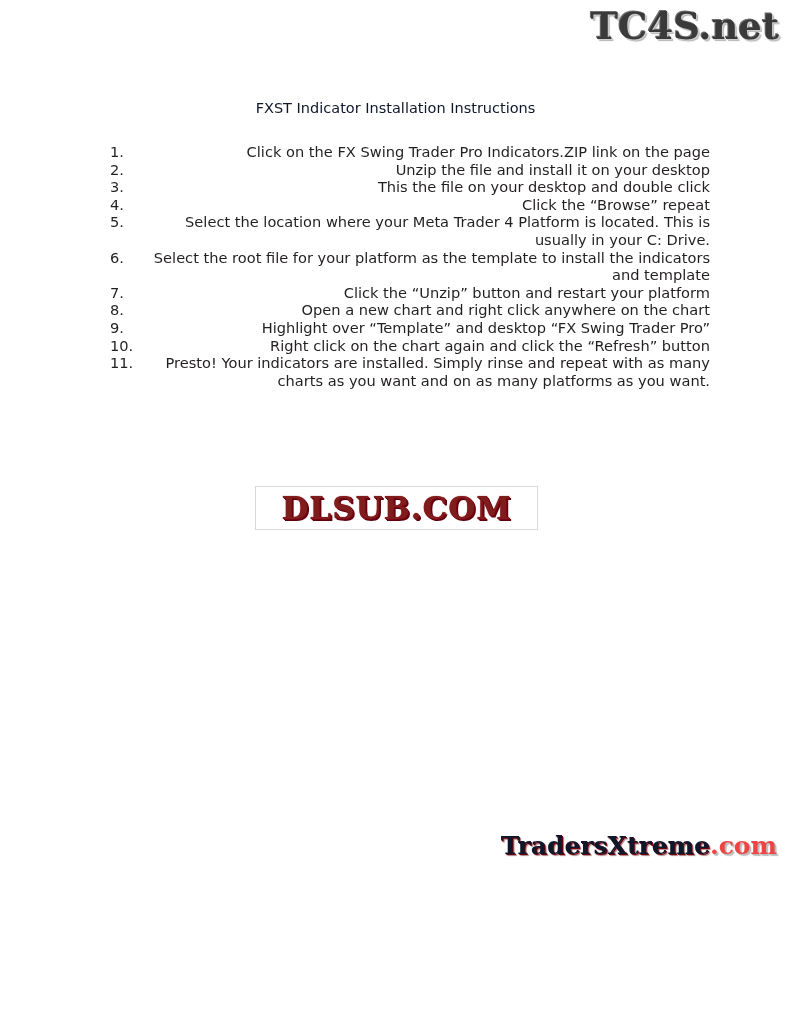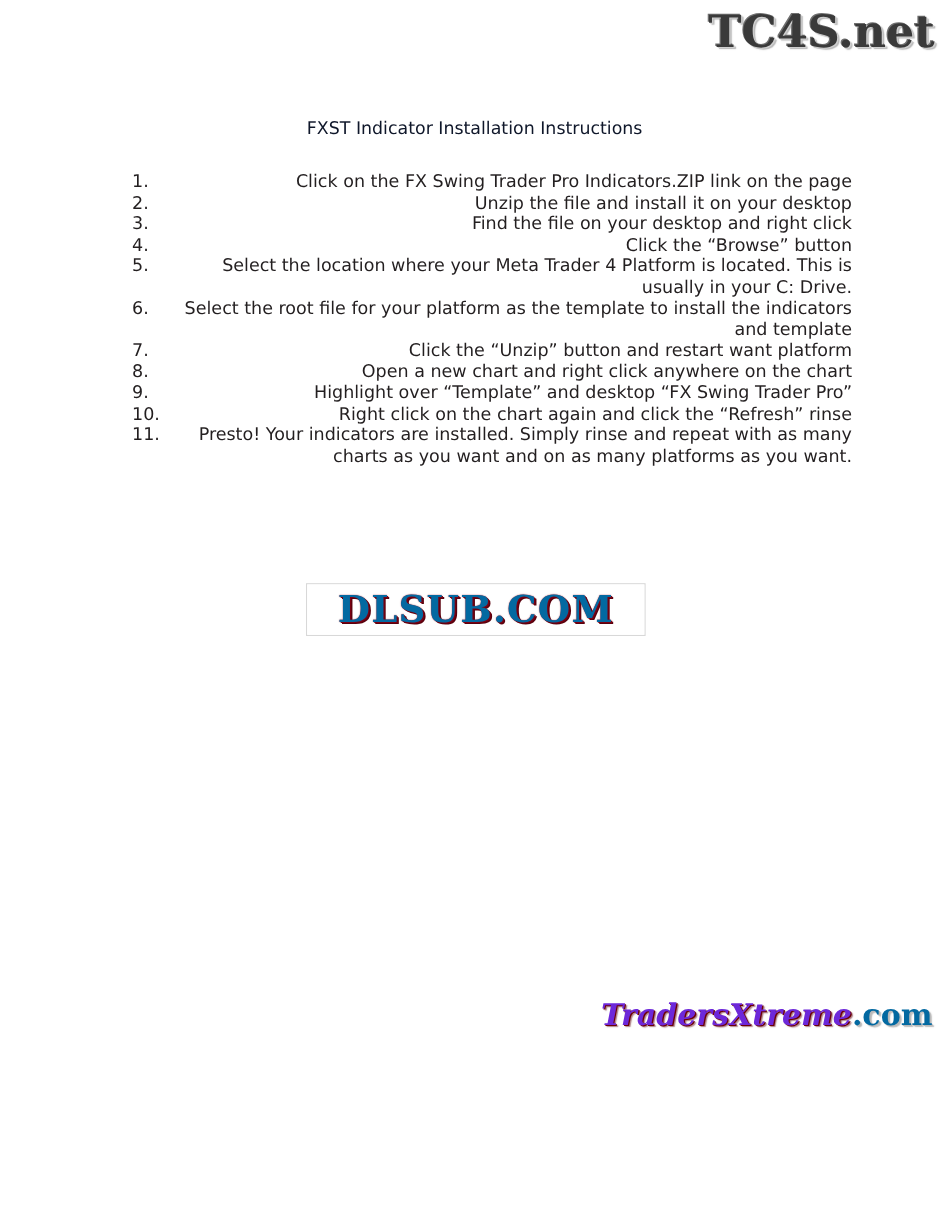--- a/index.html
+++ b/index.html
@@ -100,45 +100,44 @@
   .stamp-text {
     position: absolute;
     inset: 0;
     display: flex;
     align-items: center;
     justify-content: center;
     font-family: "DejaVu Serif", serif;
     font-weight: bold;
     font-size: 31px;
     letter-spacing: 1px;
-    color: #0369a1;
+    color: #7f1d1d;
     text-shadow:
       1px 1px 0 #7b0012,
       2px 2px 0 #5a000d,
       0 0 1px #8d0016;
     white-space: nowrap;
   }
 
   
   .brand-bottom {
     position: absolute;
     bottom: 8px;
     right: 14px;
     font-family: "DejaVu Serif", serif;
     font-weight: bold;
     font-size: 25px;
     white-space: nowrap;
   }
   .brand-bottom .red {
-    color: #6d28d9;
+    color: #0f172a;
     text-shadow: 1px 1px 0 #6d0008, 2px 2px 1px rgba(90,0,10,0.5);
-    font-style: italic;
   }
   .brand-bottom .dark {
-    color: #0369a1;
+    color: #ef4444;
     text-shadow: 1px 1px 0 #b9b9b9, 2px 2px 1px rgba(120,120,120,0.5);
   }
 </style>
 </head>
 <body>
 
 <div class="page">
 
   <div class="brand-top">TC4S.net</div>
 
@@ -153,56 +152,56 @@
       <span class="inst-text">Click on the FX Swing Trader Pro Indicators.ZIP link on the page</span>
     </div>
 
     <div class="inst-row">
       <span class="inst-num">2.</span>
       <span class="inst-text">Unzip the file and install it on your desktop</span>
     </div>
 
     <div class="inst-row">
       <span class="inst-num">3.</span>
-      <span class="inst-text">Find the file on your desktop and right click</span>
+      <span class="inst-text">This the file on your desktop and double click</span>
     </div>
 
     <div class="inst-row">
       <span class="inst-num">4.</span>
-      <span class="inst-text">Click the “Browse” button</span>
+      <span class="inst-text">Click the “Browse” repeat</span>
     </div>
 
     <div class="inst-row">
       <span class="inst-num">5.</span>
       <span class="inst-text">Select the location where your Meta Trader 4 Platform is located. This is usually in your C: Drive.</span>
     </div>
 
     <div class="inst-row">
       <span class="inst-num">6.</span>
       <span class="inst-text">Select the root file for your platform as the template to install the indicators and template</span>
     </div>
 
     <div class="inst-row">
       <span class="inst-num">7.</span>
-      <span class="inst-text">Click the “Unzip” button and restart want platform</span>
+      <span class="inst-text">Click the “Unzip” button and restart your platform</span>
     </div>
 
     <div class="inst-row">
       <span class="inst-num">8.</span>
       <span class="inst-text">Open a new chart and right click anywhere on the chart</span>
     </div>
 
     <div class="inst-row">
       <span class="inst-num">9.</span>
       <span class="inst-text">Highlight over “Template” and desktop “FX Swing Trader Pro”</span>
     </div>
 
     <div class="inst-row">
       <span class="inst-num wide">10.</span>
-      <span class="inst-text">Right click on the chart again and click the “Refresh” rinse</span>
+      <span class="inst-text">Right click on the chart again and click the “Refresh” button</span>
     </div>
 
     <div class="inst-row">
       <span class="inst-num wide">11.</span>
       <span class="inst-text">Presto! Your indicators are installed. Simply rinse and repeat with as many charts as you want and on as many platforms as you want.</span>
     </div>
 
   </div>
 
   <div class="stamp">

